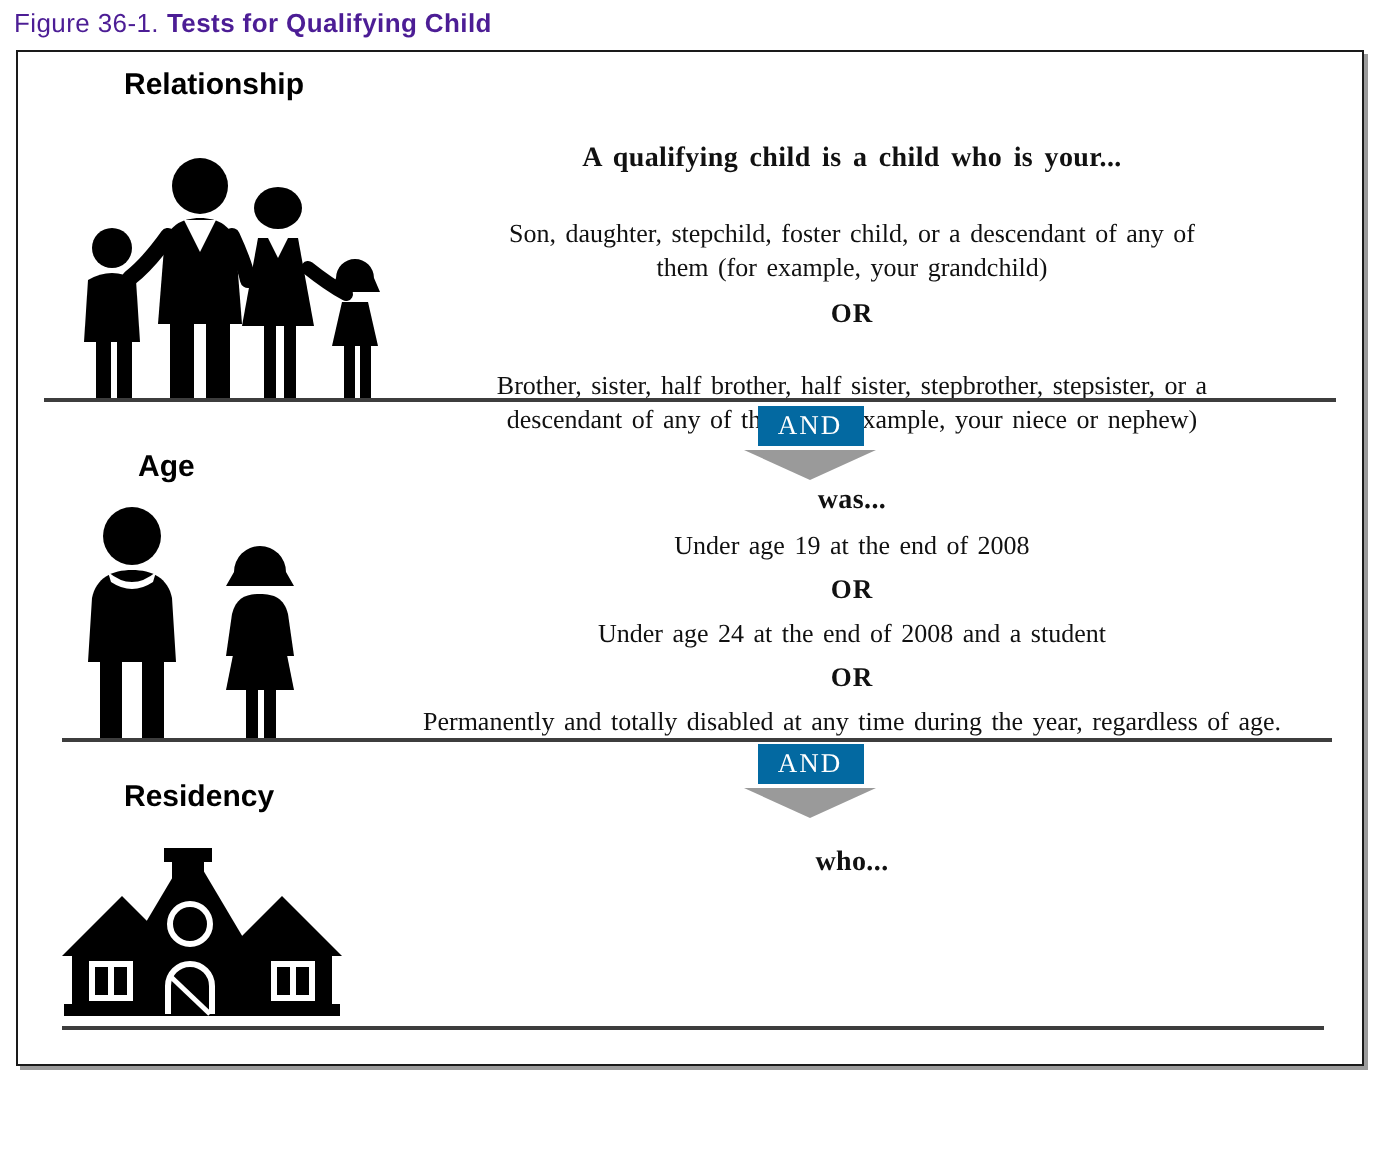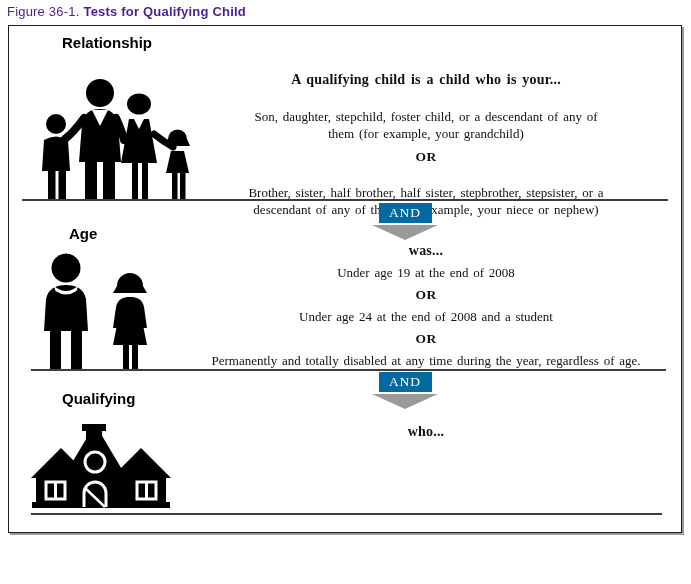--- a/index.html
+++ b/index.html
@@ -143,21 +143,21 @@
       <div class="row opt">Permanently and totally disabled at any time during the year, regardless of age.</div>
     </div>
 
     <div class="divider d2"></div>
 
     <div class="connector c2">
       <div class="and-box">AND</div>
       <div class="and-arrow"></div>
     </div>
 
-    <div class="heading h-res">Qualifying</div>
+    <div class="heading h-res">Residency</div>
 
     <svg class="art art-house" width="140" height="90" viewBox="0 0 140 90">
       <g fill="#000">
         <rect x="51" y="0" width="24" height="7"></rect>
         <rect x="55" y="6" width="16" height="16"></rect>
         <polygon points="0,54 30,24 60,54"></polygon>
         <rect x="5" y="52" width="54" height="31"></rect>
         <polygon points="80,54 110,24 140,54"></polygon>
         <rect x="81" y="52" width="54" height="31"></rect>
         <polygon points="64,0 102,64 26,64"></polygon>

